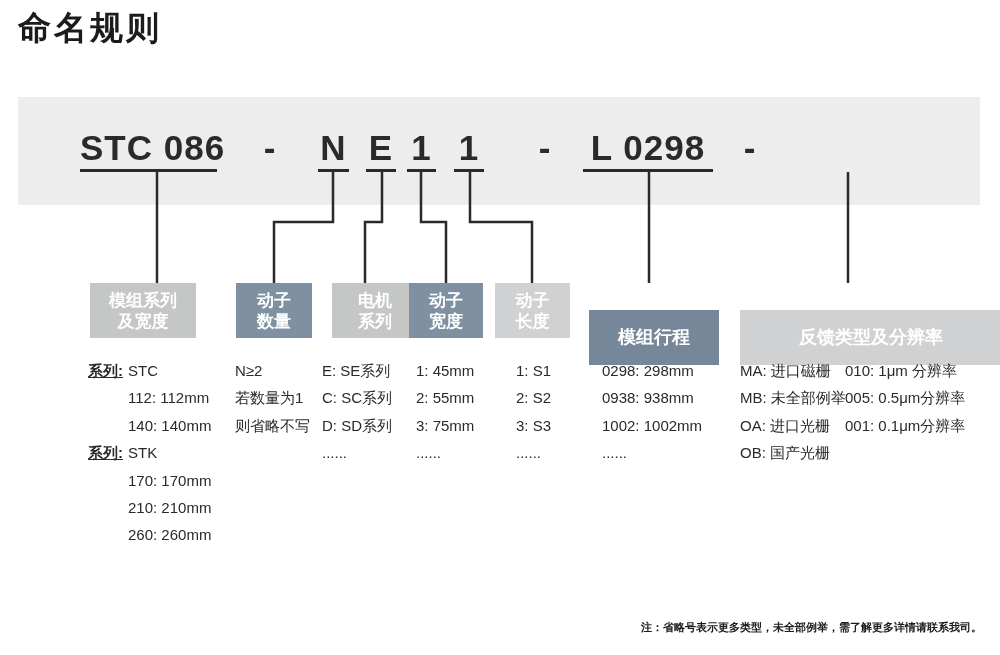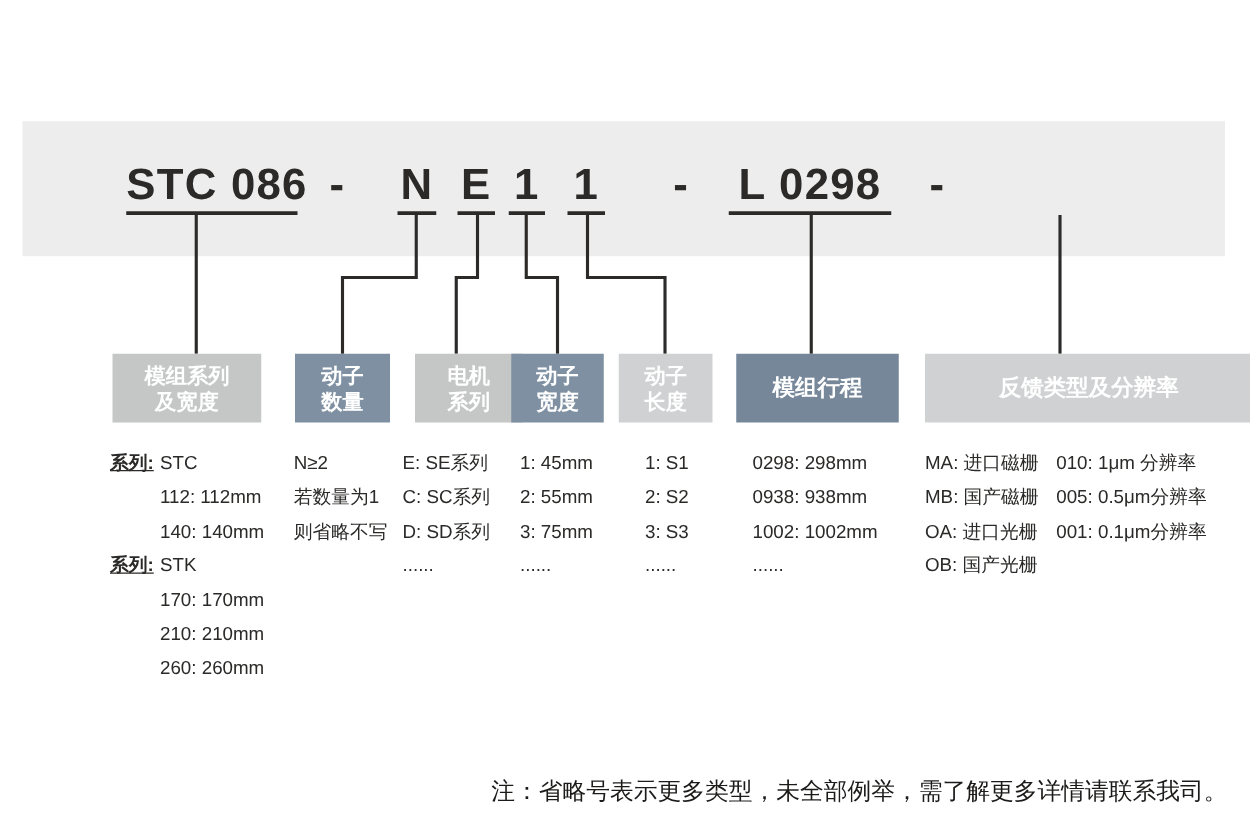--- a/index.html
+++ b/index.html
@@ -13,39 +13,40 @@
   .title{position:absolute;left:18px;top:6px;font-size:33px;font-weight:700;
          letter-spacing:3px;color:#1C1B1A;}
   .band{position:absolute;left:18px;top:97px;width:962px;height:108px;background:var(--band);}
   .seg{position:absolute;top:128px;height:41px;font-size:35px;line-height:40px;font-weight:700;
        text-align:center;letter-spacing:1px;color:var(--ink);white-space:nowrap;}
   .seg.u{border-bottom:3px solid var(--ink);}
   .connectors{position:absolute;left:0;top:0;pointer-events:none;}
   .gbox{position:absolute;top:283px;height:55px;display:flex;flex-direction:column;
         justify-content:center;align-items:center;color:var(--box-text);font-weight:700;
         font-size:17px;line-height:21px;text-align:center;}
-  .gbox.single{font-size:18px;}
+  .gbox.single{font-size:18px;margin-top:27px;}
   .bg-gray{background:var(--box-gray);}
   .bg-gray-light{background:var(--box-gray-light);}
   .bg-blue{background:var(--box-blue);}
   .bg-blue-dark{background:var(--box-blue-dark);}
   .col{position:absolute;top:357px;font-size:15px;line-height:27.4px;
        color:var(--ink);white-space:nowrap;}
   .dk{display:inline-block;width:40px;font-weight:700;text-decoration:underline;}
-  .note{position:absolute;top:620px;right:18px;font-size:19px;font-weight:400;color:#1C1B1A;}
+  .note{position:absolute;top:620px;right:18px;font-size:11px;font-weight:700;color:#1C1B1A;}
 </style>
 </head>
 <body>
 
 <div class="stage">
 
+  <div class="title">命名规则</div>
 
   <div class="band"></div>
 
-  <div class="seg u" style="left:101px;width:137px">STC 086</div>
+  <div class="seg u" style="left:80px;width:137px">STC 086</div>
   <div class="seg dash" style="left:248px;width:44px">-</div>
   <div class="seg u" style="left:318px;width:31px">N</div>
   <div class="seg u" style="left:366px;width:30px">E</div>
   <div class="seg u" style="left:407px;width:29px">1</div>
   <div class="seg u" style="left:454px;width:30px">1</div>
   <div class="seg dash" style="left:523px;width:44px">-</div>
   <div class="seg u" style="left:583px;width:130px">L 0298</div>
   <div class="seg dash" style="left:728px;width:44px">-</div>
 
   <svg class="connectors" width="1000" height="655">
@@ -53,21 +54,21 @@
       <path d="M157,172 V283"></path>
       <path d="M333,172 V222 H274 V283"></path>
       <path d="M382,172 V222 H365 V283"></path>
       <path d="M421,172 V222 H446 V283"></path>
       <path d="M470,172 V222 H532 V283"></path>
       <path d="M649,172 V283"></path>
       <path d="M848,172 V283"></path>
     </g>
   </svg>
 
-  <div class="gbox bg-gray" style="left:90px;width:119px">
+  <div class="gbox bg-gray" style="left:90px;width:106px">
     <span>模组系列</span>
       <span>及宽度</span>
   </div>
   <div class="gbox bg-blue" style="left:236px;width:76px">
     <span>动子</span>
       <span>数量</span>
   </div>
   <div class="gbox bg-gray" style="left:332px;width:86px">
     <span>电机</span>
       <span>系列</span>
@@ -126,21 +127,21 @@
 
   <div class="col" style="left:602px">
     <div>0298: 298mm</div>
     <div>0938: 938mm</div>
     <div>1002: 1002mm</div>
     <div>......</div>
   </div>
 
   <div class="col" style="left:740px">
     <div>MA: 进口磁栅</div>
-    <div>MB: 国产磁栅</div>
+    <div>MB: 未全部例举</div>
     <div>OA: 进口光栅</div>
     <div>OB: 国产光栅</div>
   </div>
 
   <div class="col" style="left:845px">
     <div>010: 1μm 分辨率</div>
     <div>005: 0.5μm分辨率</div>
     <div>001: 0.1μm分辨率</div>
   </div>
 

